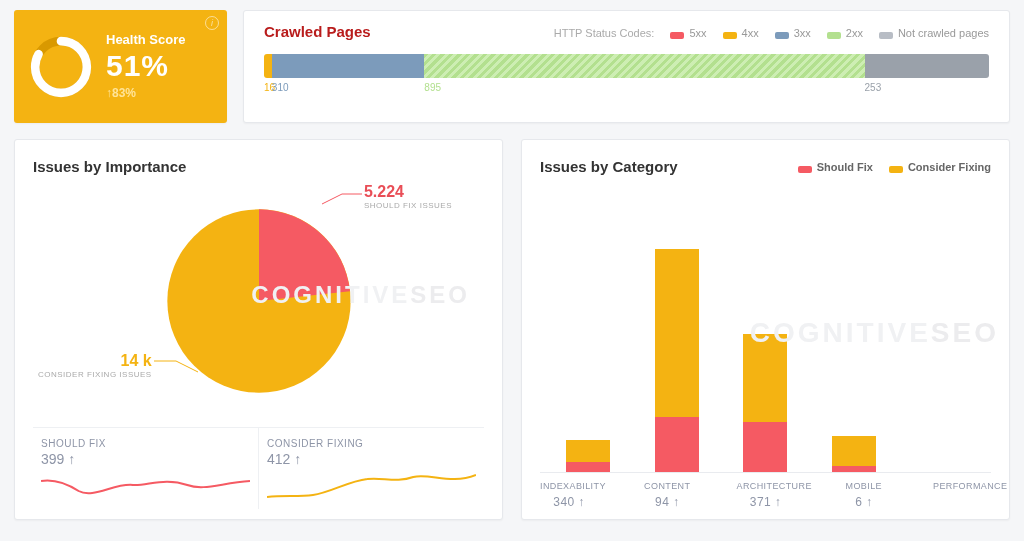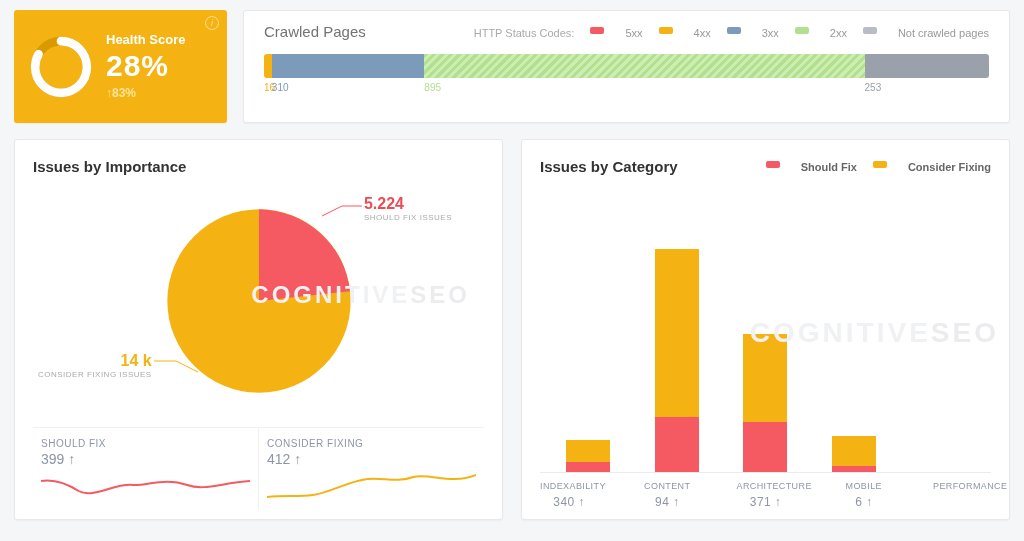--- a/index.html
+++ b/index.html
@@ -46,24 +46,24 @@
     font-size:9px; line-height:12px; text-align:center;
     font-style:italic;
   }
 
   .crawled-card {
     flex:1; height:113px;
     padding:12px 20px 8px 20px;
     display:flex; flex-direction:column;
   }
   .crawled-head { display:flex; justify-content:space-between; align-items:baseline; }
-  .crawled-title { font-size:15px; font-weight:400; color:#737373; }
+  .crawled-title { font-size:15px; font-weight:700; color:#b91c1c; }
   .legend-row { display:flex; gap:16px; align-items:center; font-size:11px; color:#999; }
   .legend-label { color:#aaa; }
-  .lg { display:flex; align-items:flex-start; gap:21px; }
+  .lg { display:flex; align-items:flex-end; gap:5px; }
   .lg .sw { width:14px; height:7px; border-radius:2px; }
   .bar-wrap { margin-top:14px; }
   .bar {
     width:100%; height:24px; border-radius:3px;
     display:flex; overflow:hidden;
   }
   .bar .seg { height:100%; }
   .bar .seg.hatch {
     background:repeating-linear-gradient(135deg,#b3e08f,#b3e08f 3px,#cdeeb3 3px,#cdeeb3 6px);
   }
@@ -86,21 +86,21 @@
     user-select:none; pointer-events:none;
   }
   .watermark .bold { color:#ececee; }
   .cat-watermark { bottom:170px; right:10px; font-size:28px; }
 
   
   .pie-area { flex:1; display:flex; align-items:center; justify-content:center; position:relative; }
   .pie { width:200px; height:200px; }
   .callout { position:absolute; font-size:11px; }
   .callout .val { font-size:16px; font-weight:700; }
-  .callout.fix { top:20px; right:32px; color:#888; text-align:left; }
+  .callout.fix { top:8px; right:32px; color:#888; text-align:left; }
   .callout.fix .val { color:#e94e57; }
   .callout.consider { bottom:48px; left:5px; color:#888; text-align:right; }
   .callout.consider .val { color:#f4b312; }
   .callout .sub { font-size:8px; letter-spacing:0.5px; color:#aaa; }
 
   .spark-row { display:flex; border-top:1px solid #eef0f3; }
   .spark {
     flex:1; padding:10px 8px 4px 8px;
     border-right:1px solid #eef0f3;
   }
@@ -136,21 +136,21 @@
     <div class="card health-card">
       <span class="health-info">i</span>
       <div class="health-ring">
         <svg viewBox="0 0 36 36">
           <circle cx="18" cy="18" r="15" fill="none" stroke="#d99900" stroke-width="5"></circle>
           <circle cx="18" cy="18" r="15" fill="none" stroke="#fff" stroke-width="5" stroke-dasharray="78 94" stroke-linecap="round" transform="rotate(-90 18 18)"></circle>
         </svg>
       </div>
       <div class="health-meta">
         <div class="health-title">Health Score</div>
-        <div class="health-value">28%</div>
+        <div class="health-value">51%</div>
         <span class="health-delta">↑83%</span>
       </div>
     </div>
 
     <div class="card crawled-card">
       <div class="crawled-head">
         <div class="crawled-title">Crawled Pages</div>
         <div class="legend-row" id="http-legend">
           <span class="legend-label">HTTP Status Codes:</span>
 

